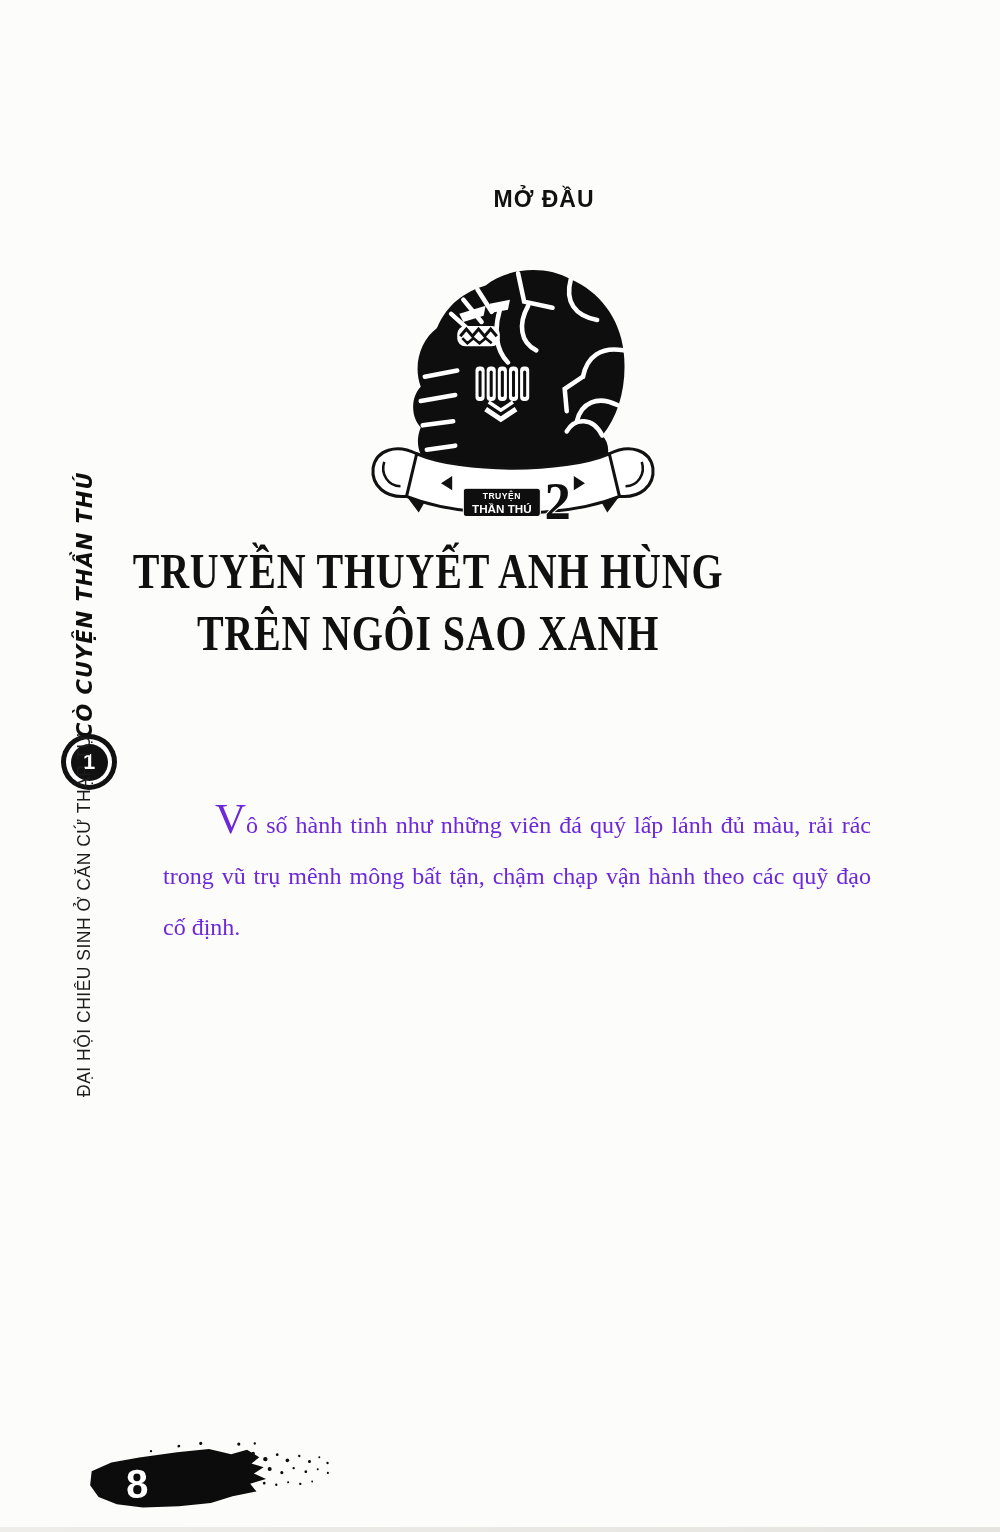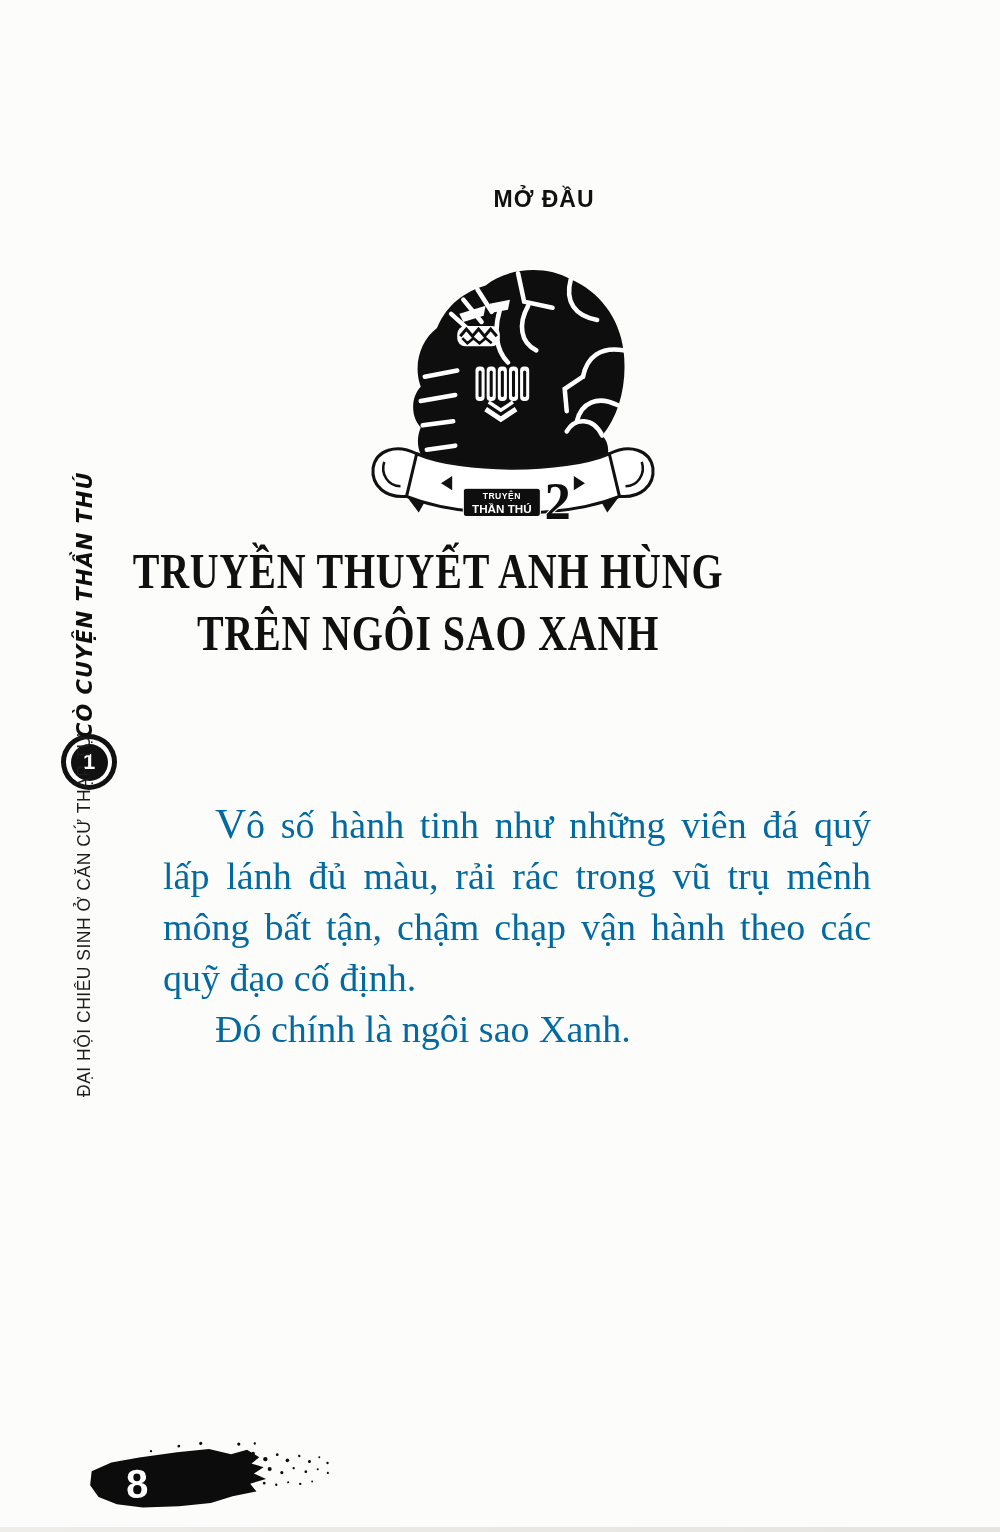--- a/index.html
+++ b/index.html
@@ -19,21 +19,21 @@
   .emblem svg { width:100%; height:100%; display:block; }
   
   .title { position:absolute; top:540px; left:0; width:856px; margin:0; text-align:center; color:#101010; }
   .title .tl {
     display:block; font-family:"Liberation Serif", serif; font-weight:bold;
     font-size:50px; line-height:62px; letter-spacing:1px; transform:scaleX(0.8);
   }
   
   .bodytext {
     position:absolute; left:163px; top:800px; width:708px;
-    font-size:38px; line-height:51px; text-align:justify; color:#0369a1;
+    font-size:24px; line-height:51px; text-align:justify; color:#6d28d9;
   }
   .bodytext p { margin:0; text-indent:52px; }
   .bodytext p.lead::first-letter { font-size:43px; line-height:30px; }
   
   .series-title {
     position:absolute; left:-22px; top:613px; width:220px; height:30px;
     transform:rotate(-90deg); text-align:center; white-space:nowrap;
     font-family:"DejaVu Sans", sans-serif; font-style:italic; font-weight:bold;
     font-size:21px; letter-spacing:1px; color:#0e0e0e;
   }
@@ -139,21 +139,20 @@
     </svg>
   </div>
 
   <h1 class="title">
     <span class="tl">TRUYỀN THUYẾT ANH HÙNG</span>
     <span class="tl">TRÊN NGÔI SAO XANH</span>
   </h1>
 
   <div class="bodytext">
     <p class="lead">Vô số hành tinh như những viên đá quý lấp lánh đủ màu, rải rác trong vũ trụ mênh mông bất tận, chậm chạp vận hành theo các quỹ đạo cố định.</p>
-    <p>Đó chính là ngôi sao Xanh.</p>
   </div>
 
   <aside>
     <div class="series-title">CÒ CUYỆN THẦN THÚ</div>
     <div class="badge">
       <div class="badge-ring">
         <div class="badge-core">
           <span>1</span>
         </div>
       </div>

